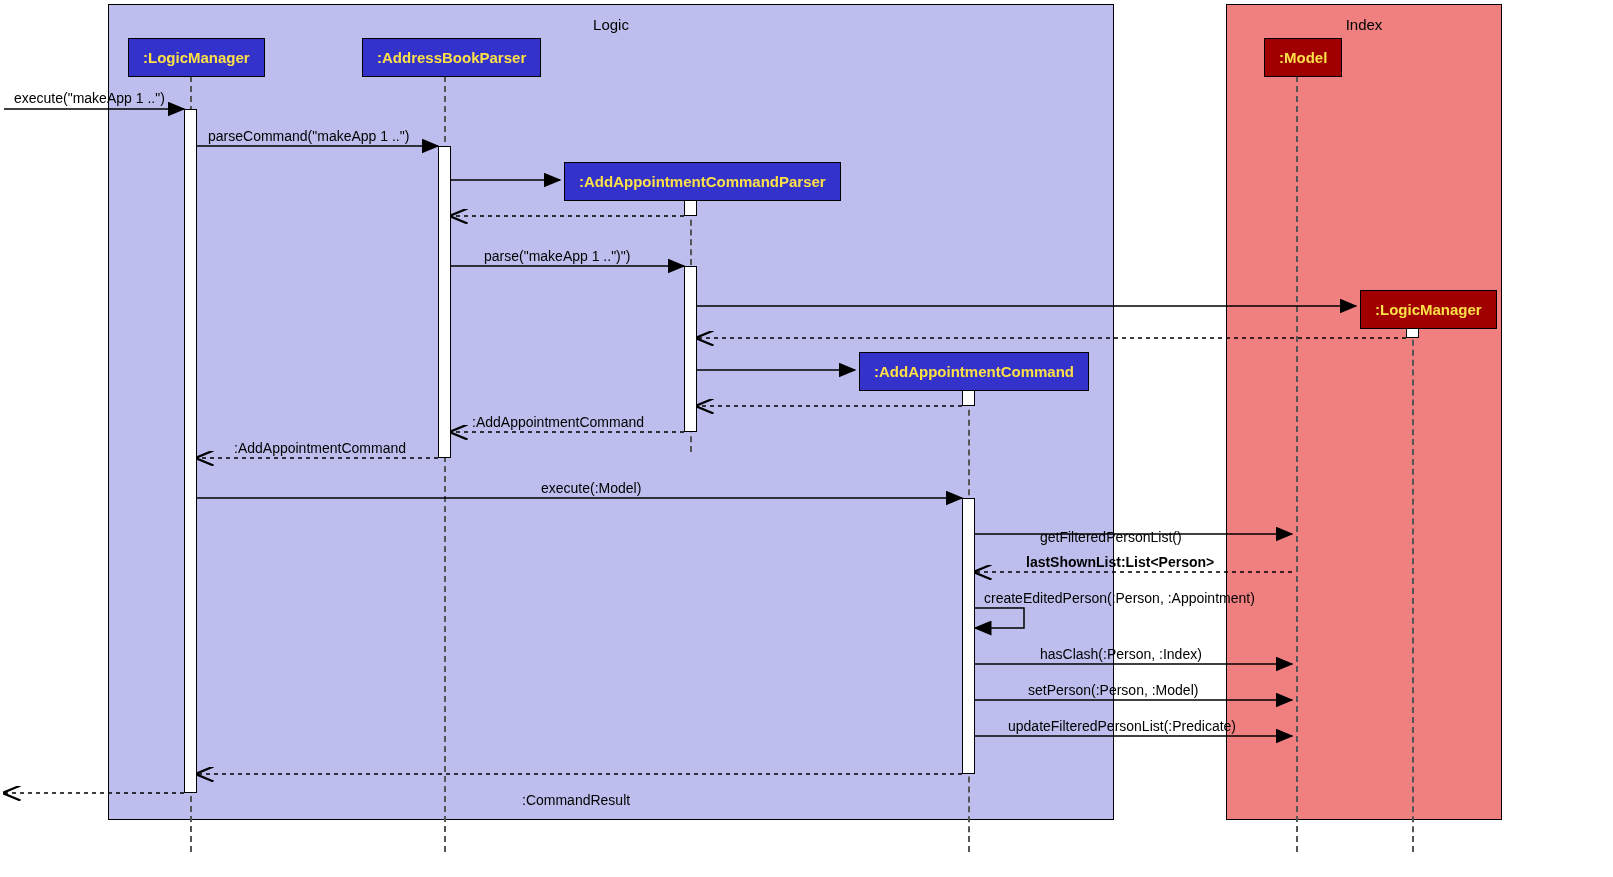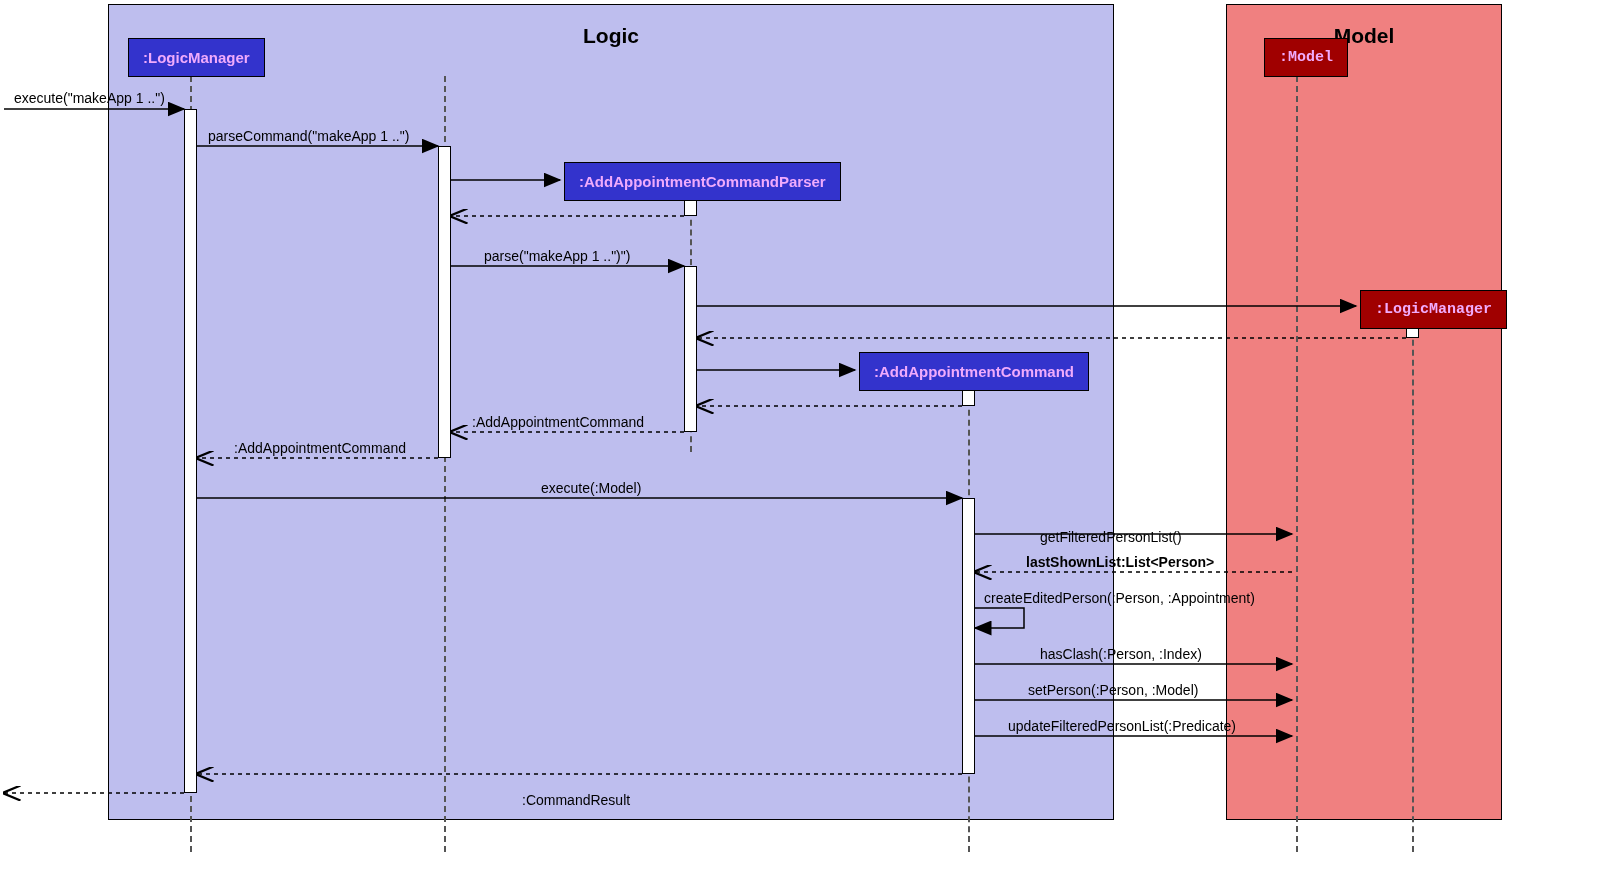--- a/index.html
+++ b/index.html
@@ -15,37 +15,37 @@
   }
   .frame {
     position: absolute;
     border: 1px solid #000;
   }
   .frame-label {
     position: absolute;
     top: -1px;
     left: 50%;
     transform: translateX(-50%);
-    font-weight: bold;
-    font-size: 21px;
-    padding: 20px 8px;
+    font-weight: normal;
+    font-size: 15px;
+    padding: 12px 8px;
     z-index: 2;
   }
   .participant {
     position: absolute;
-    color: #f0abfc;
+    color: #fde047;
     padding: 10px 14px;
     font-size: 15px;
     font-weight: bold;
     border: 1px solid #000;
     z-index: 5;
     white-space: nowrap;
   }
   .blue-box { background: #3333cc; }
-  .red-box  { background: #a00000; font-family: Liberation Mono, monospace; }
+  .red-box  { background: #a00000; }
   .lifeline {
     position: absolute;
     border-left: 2px dashed #555;
     z-index: 1;
   }
   .activation {
     position: absolute;
     background: #fff;
     border: 1px solid #000;
     width: 13px;
@@ -68,31 +68,32 @@
 </style>
 </head>
 <body>
 
 <div id="diagram">
 
   <div class="frame" style="left:108px; top:4px; width:1006px; height:816px; background:#bebeee;">
     <div class="frame-label">Logic</div>
   </div>
   <div class="frame" style="left:1226px; top:4px; width:276px; height:816px; background:#f08080;">
-    <div class="frame-label">Model</div>
+    <div class="frame-label">Index</div>
   </div>
 
   <div class="lifeline" style="left:190px; top:76px; height:776px;"></div>
   <div class="lifeline" style="left:444px; top:76px; height:776px;"></div>
   <div class="lifeline" style="left:690px; top:200px; height:252px;"></div>
   <div class="lifeline" style="left:968px; top:390px; height:462px;"></div>
   <div class="lifeline" style="left:1296px; top:76px; height:776px;"></div>
   <div class="lifeline" style="left:1412px; top:320px; height:532px;"></div>
 
   <div class="participant blue-box" style="left:128px; top:38px;">:LogicManager</div>
+  <div class="participant blue-box" style="left:362px; top:38px;">:AddressBookParser</div>
   <div class="participant blue-box" style="left:564px; top:162px;text-align:center;">:AddAppointmentCommandParser</div>
   <div class="participant blue-box" style="left:859px; top:352px;">:AddAppointmentCommand</div>
   <div class="participant red-box" style="left:1264px; top:38px;">:Model</div>
   <div class="participant red-box" style="left:1360px; top:290px;">:LogicManager</div>
 
   <div class="activation" style="left:184px; top:109px; height:684px;"></div>
   <div class="activation" style="left:438px; top:146px; height:312px;"></div>
   <div class="activation" style="left:684px; top:198px; height:18px;"></div>
   <div class="activation" style="left:684px; top:266px; height:166px;"></div>
   <div class="activation" style="left:1406px; top:320px; height:18px;"></div>

